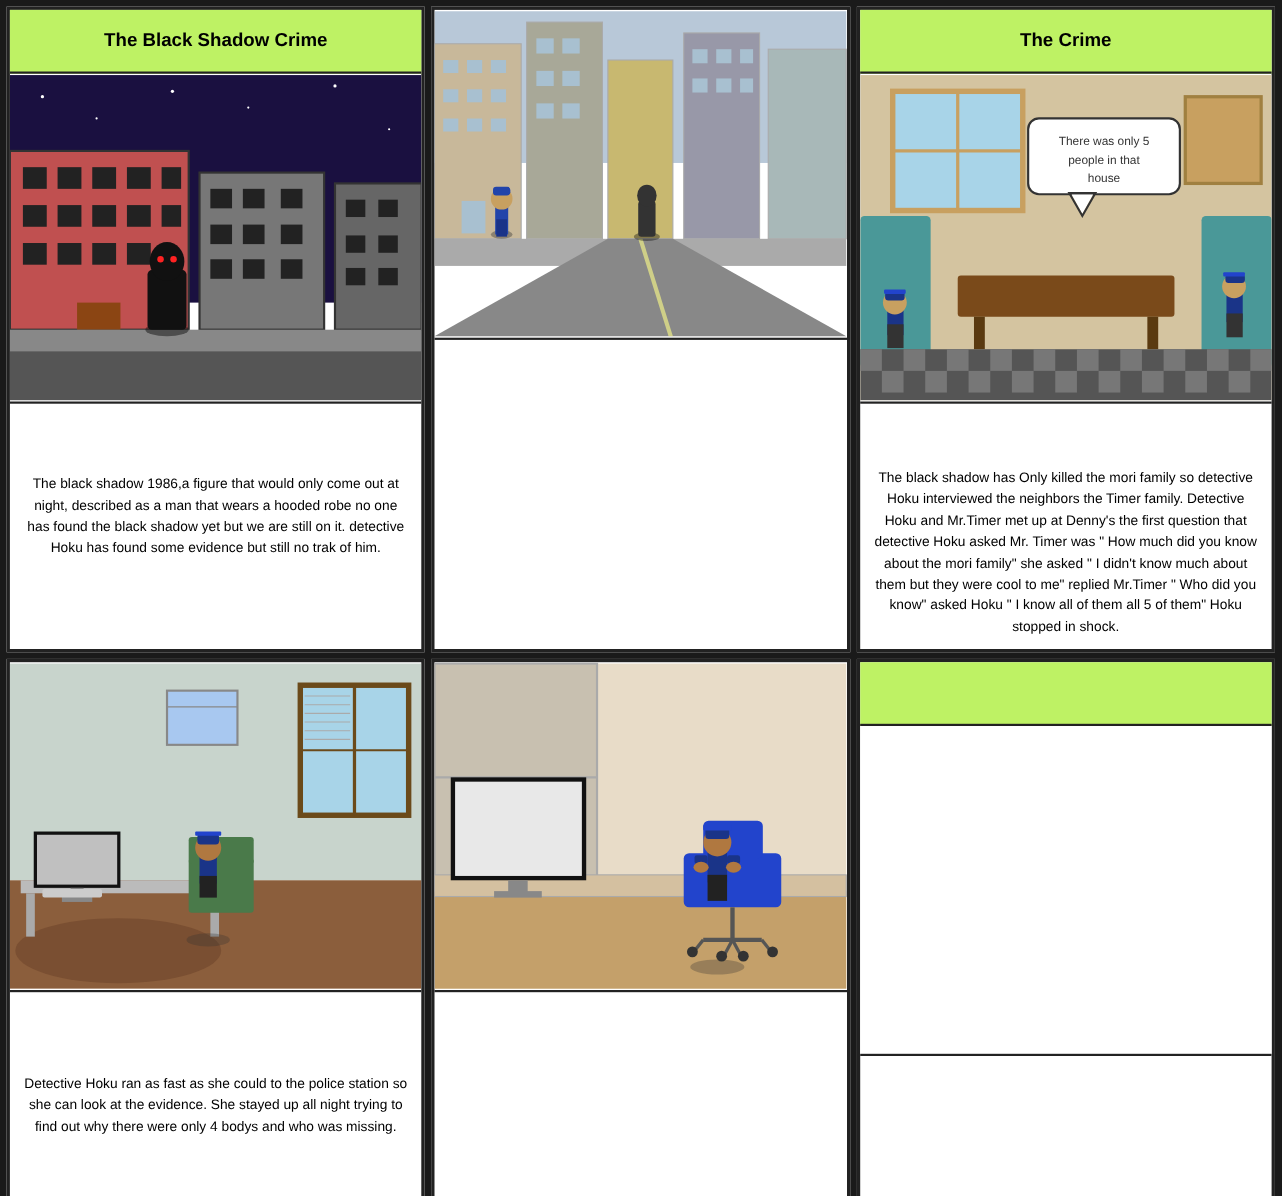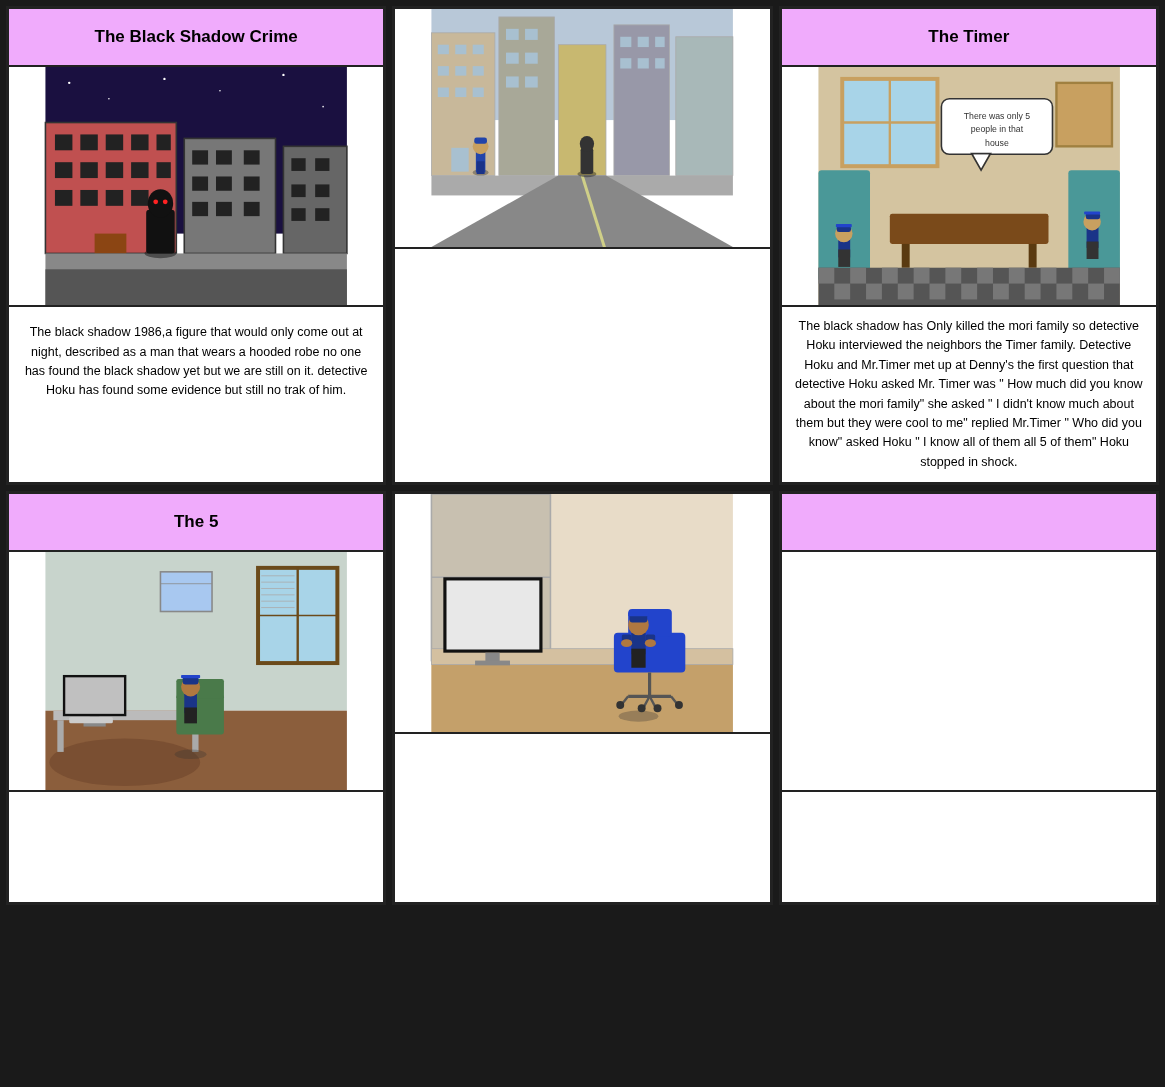--- a/index.html
+++ b/index.html
@@ -16,50 +16,51 @@
       padding: 6px;
       background: #1a1a1a;
     }
     .comic-cell {
       background: #fff;
       border: 3px solid #222;
       display: flex;
       flex-direction: column;
     }
     .cell-title {
-      background: #f0abfc;
+      background: #bef264;
       border-bottom: 2px solid #222;
       text-align: center;
       font-weight: bold;
       font-size: 17px;
       padding: 10px 6px;
       min-height: 58px;
       display: flex;
       align-items: center;
       justify-content: center;
     }
     .cell-image {
       width: 100%;
-      height: 240px;
+      height: 300px;
       border-bottom: 2px solid #222;
       overflow: hidden;
       position: relative;
       display: flex;
       align-items: flex-end;
       justify-content: center;
     }
     .cell-text {
       padding: 10px 12px;
       font-size: 12.5px;
       line-height: 1.55;
       text-align: center;
       min-height: 110px;
       display: flex;
       align-items: center;
       justify-content: center;
+      margin-top: 48px;
     }
     .cell-empty {
       background: #fff;
     }
   </style>
 </head>
 <body>
 
 <div class="comic-grid">
 
@@ -193,21 +194,21 @@
         <rect x="54" y="162" width="16" height="8" fill="#2244aa" rx="3"></rect>
 
         <ellipse cx="196" cy="208" rx="12" ry="4" fill="#111" opacity="0.4"></ellipse>
         <rect x="188" y="175" width="16" height="33" fill="#333" rx="3"></rect>
         <ellipse cx="196" cy="170" rx="9" ry="10" fill="#333"></ellipse>
       </svg>
     </div>
   </div>
 
   <div class="comic-cell">
-    <div class="cell-title">The Timer</div>
+    <div class="cell-title">The Crime</div>
     <div class="cell-image">
       <svg width="100%" height="100%" viewBox="0 0 380 300" xmlns="http://www.w3.org/2000/svg">
 
         <rect x="0" y="0" width="380" height="300" fill="#d4c4a0"></rect>
 
         <rect x="30" y="15" width="120" height="110" fill="#a8d4e8"></rect>
         <rect x="30" y="15" width="120" height="110" fill="none" stroke="#c8a060" stroke-width="5"></rect>
         <line x1="90" y1="15" x2="90" y2="125" stroke="#c8a060" stroke-width="3"></line>
         <line x1="30" y1="70" x2="150" y2="70" stroke="#c8a060" stroke-width="3"></line>
 
@@ -264,21 +265,20 @@
 
         <rect x="22" y="198" width="20" height="4" fill="#2244cc" rx="1"></rect>
 
         <rect x="335" y="182" width="20" height="4" fill="#2244cc" rx="1"></rect>
       </svg>
     </div>
     <div class="cell-text">The black shadow has Only killed the mori family so detective Hoku interviewed the neighbors the Timer family. Detective Hoku and Mr.Timer met up at Denny's the first question that detective Hoku asked Mr. Timer was " How much did you know about the mori family" she asked " I didn't know much about them but they were cool to me" replied Mr.Timer " Who did you know" asked Hoku " I know all of them all 5 of them" Hoku stopped in shock.</div>
   </div>
 
   <div class="comic-cell">
-    <div class="cell-title">The 5</div>
     <div class="cell-image">
       <svg width="100%" height="100%" viewBox="0 0 380 300" xmlns="http://www.w3.org/2000/svg">
 
         <rect x="0" y="0" width="380" height="200" fill="#c8d4cc"></rect>
 
         <rect x="0" y="200" width="380" height="100" fill="#8B5E3C"></rect>
 
         <ellipse cx="100" cy="265" rx="95" ry="30" fill="#6a4028" opacity="0.5"></ellipse>
 
         <rect x="145" y="25" width="65" height="50" fill="#a8c8f0"></rect>
@@ -315,20 +315,21 @@
 
         <rect x="175" y="175" width="16" height="28" fill="#1a3488"></rect>
         <rect x="175" y="196" width="16" height="20" fill="#222"></rect>
         <ellipse cx="183" cy="170" rx="12" ry="12" fill="#b07840"></ellipse>
         <rect x="173" y="157" width="20" height="10" fill="#1a3488" rx="3"></rect>
         <rect x="171" y="155" width="24" height="4" fill="#2244cc" rx="1"></rect>
 
         <ellipse cx="183" cy="255" rx="20" ry="6" fill="#333" opacity="0.3"></ellipse>
       </svg>
     </div>
+    <div class="cell-text">Detective Hoku ran as fast as she could to the police station so she can look at the evidence. She stayed up all night trying to find out why there were only 4 bodys and who was missing.</div>
   </div>
 
   <div class="comic-cell">
     <div class="cell-image">
       <svg width="100%" height="100%" viewBox="0 0 380 300" xmlns="http://www.w3.org/2000/svg">
 
         <rect x="0" y="0" width="380" height="300" fill="#e8dcc8"></rect>
 
         <rect x="0" y="0" width="150" height="210" fill="#c8c0b0"></rect>
         <rect x="0" y="0" width="150" height="210" fill="none" stroke="#aaa" stroke-width="2"></rect>

